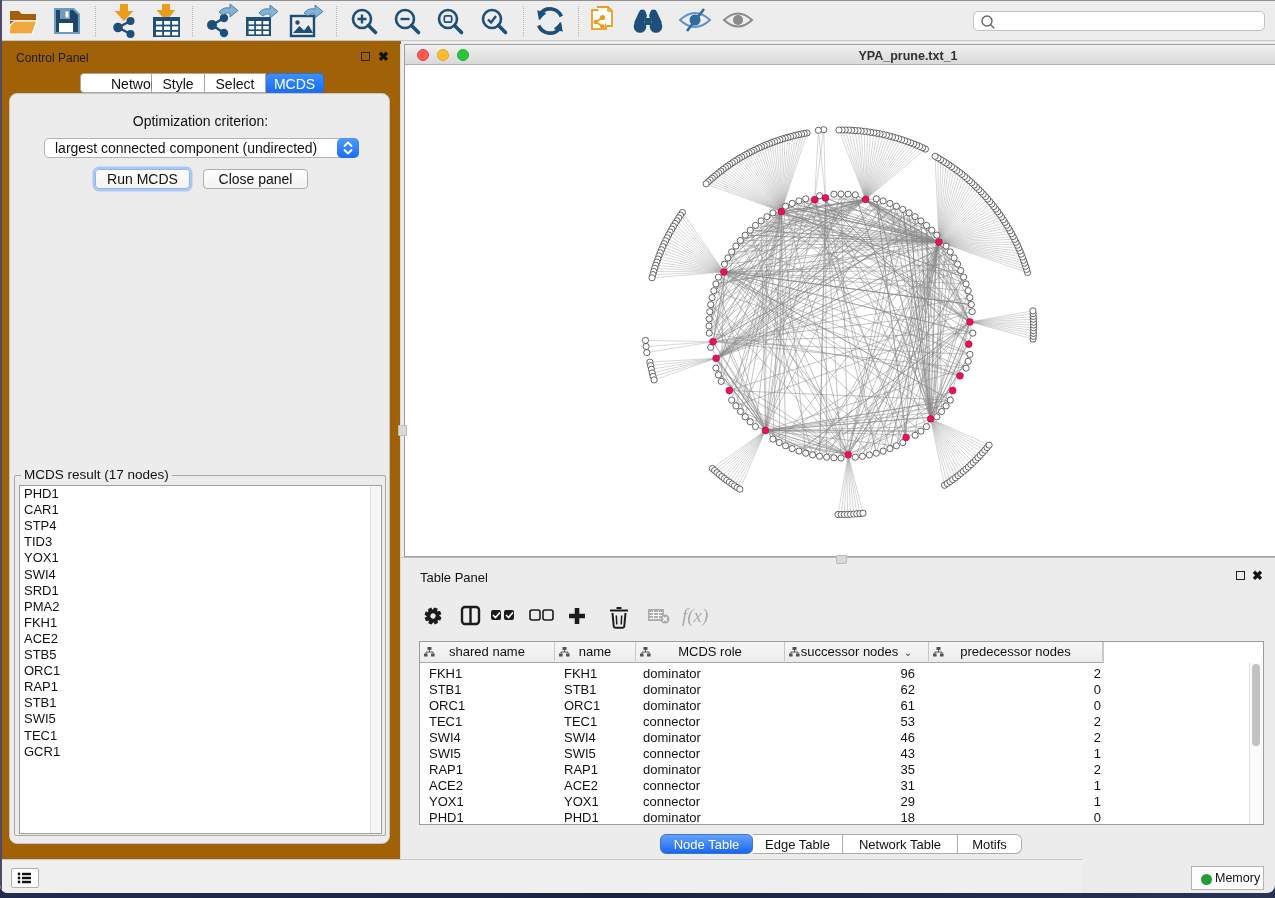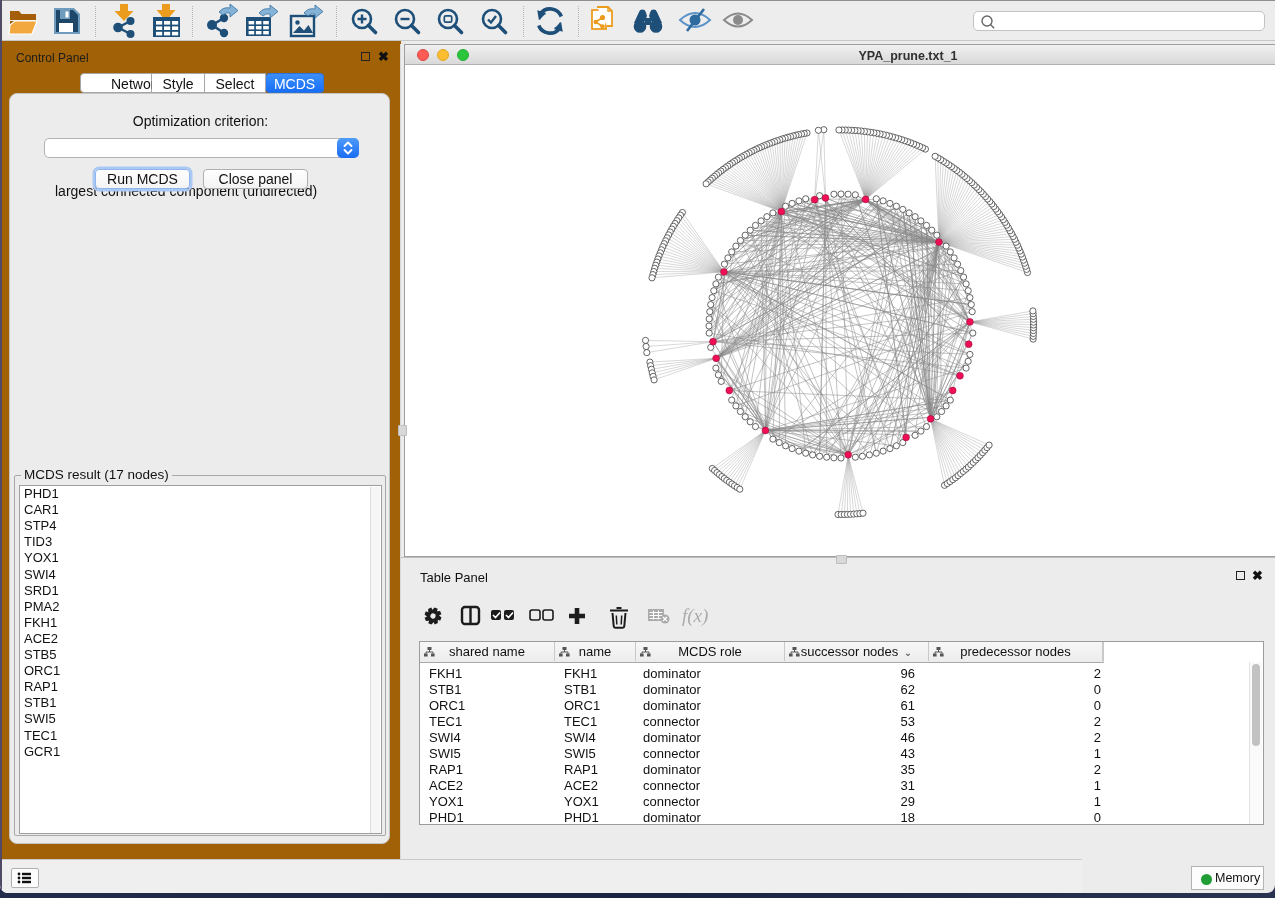--- a/index.html
+++ b/index.html
@@ -24,21 +24,21 @@
   border-radius:8px;box-sizing:border-box;background:#ececec;}
 .tabbar{position:absolute;display:flex;z-index:5;}
 .tab{height:20px;line-height:20px;font-size:14px;text-align:center;background:#fff;
   border:1px solid #a6a6a6;box-sizing:border-box;border-left:none;color:#111;}
 .tab.first{border-left:1px solid #a6a6a6;border-radius:4px 0 0 4px;}
 .tab.last{border-radius:0 4px 4px 0;}
 .tab.sel{background:linear-gradient(#3c8ffa,#176ef5);color:#fff;border-color:#2a71d8;border-radius:4px;}
 #opt-label{position:absolute;left:0;top:72px;width:401px;text-align:center;font-size:14px;}
 #dropdown{position:absolute;left:44px;top:97px;width:315px;height:20px;background:#fff;
   border:1px solid #b3b3b3;border-radius:5px;box-sizing:border-box;}
-#dropdown .txt{position:absolute;left:10px;top:1px;font-size:14px;margin-top:43px;}
+#dropdown .txt{position:absolute;left:10px;top:1px;font-size:14px;}
 #dd-step{position:absolute;right:-1px;top:-1px;width:22px;height:20px;border-radius:5px;
   background:linear-gradient(#4e9bf9,#1a6cf3);}
 .btn{position:absolute;height:20px;background:linear-gradient(#ffffff,#f3f3f3);
   border:1px solid #b0b0b0;border-radius:4px;box-sizing:border-box;
   font-size:14px;text-align:center;line-height:18px;}
 #runbtn{left:95px;top:128px;width:95px;border:1px solid #8fb4ee;box-shadow:0 0 0 2.5px #a9c8f3;}
 #closebtn{left:203px;top:128px;width:105px;}
 #fieldset{position:absolute;left:14px;top:434px;width:372px;height:361px;border:1px solid #a8a8a8;
   border-radius:2px;box-sizing:border-box;}
 #fs-legend{position:absolute;left:21px;top:426px;background:#ececec;padding:0 3px;font-size:13.5px;}
@@ -1270,20 +1270,26 @@
           <span class="c1">PHD1</span>
           <span class="c2">PHD1</span>
           <span class="c3">dominator</span>
           <span class="c4">18</span>
           <span class="c5">0</span>
         </div>
       <div id="tscroll">
           <div id="tthumb"></div>
         </div>
     </div>
+    <div id="btabs">
+      <div class="btab sel first" style="width:93px;">Node Table</div>
+      <div class="btab" style="width:90px;">Edge Table</div>
+      <div class="btab" style="width:115px;">Network Table</div>
+      <div class="btab last" style="width:64px;">Motifs</div>
+    </div>
   </div>
 
   <div id="status">
     <div id="listbtn">
       <svg width="26" height="18" viewBox="0 0 26 18">
         <circle cx="7" cy="5" r="1.4" fill="#111"></circle>
           <rect x="10" y="3.8" width="9" height="2.4" fill="#111"></rect>
         <circle cx="7" cy="9" r="1.4" fill="#111"></circle>
           <rect x="10" y="7.8" width="9" height="2.4" fill="#111"></rect>
         <circle cx="7" cy="13" r="1.4" fill="#111"></circle>

